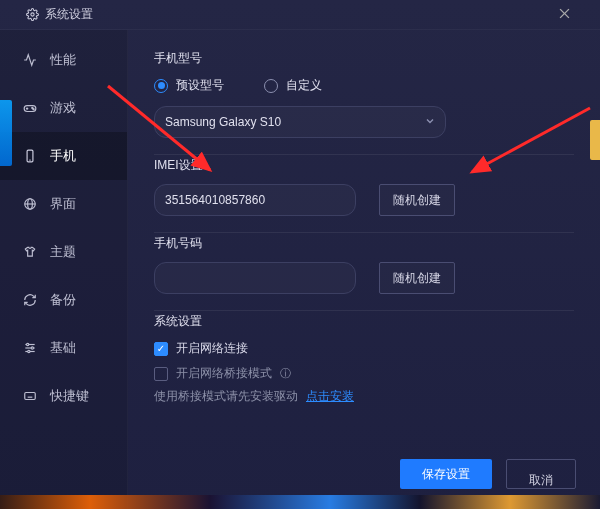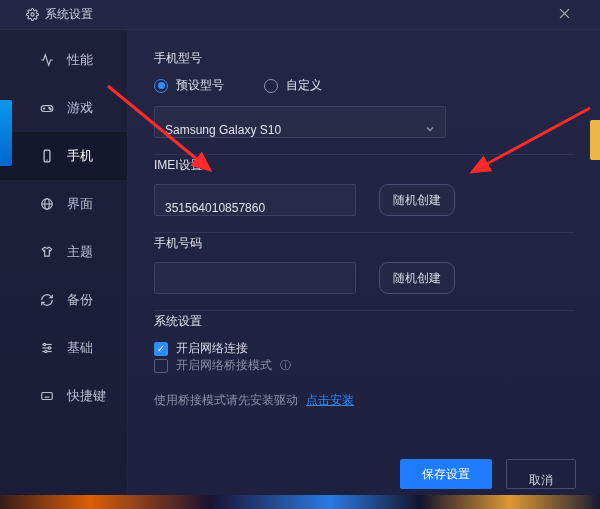--- a/index.html
+++ b/index.html
@@ -19,21 +19,21 @@
 .titlebar .spacer { flex: 1; }
 .titlebar .close { cursor: pointer; color:#aaa; padding:0 4px;}
 .body { flex: 1; display: flex; min-height: 0; }
 .sidebar {
   width: 128px; background: rgba(0,0,0,0.12);
   padding-top: 6px;
   border-right: 1px solid rgba(255,255,255,0.03);
 }
 .side-item {
   height: 48px; display: flex; align-items: center;
-  padding-left: 39px; gap: 12px;
+  padding-left: 22px; gap: 12px;
   color: #cfd0e2; font-size: 13px; cursor: pointer;
 }
 .side-item.active { background: rgba(0,0,0,0.25); color:#fff; }
 .side-item.ghost { opacity:0.9; }
 .side-icon { width:16px; display:inline-flex; justify-content:center; color:#cfd0e2;}
 .content {
   flex: 1; padding: 18px 26px 0 26px; overflow: hidden; position: relative;
 }
 .section-label { color:#e0e0ee; font-size:12px; margin-bottom:10px; margin-top:2px;}
 .radio-row { display:flex; gap:40px; align-items:center; margin-bottom:12px;}
@@ -41,34 +41,34 @@
 .radio-circle {
   width:14px; height:14px; border-radius:50%; border:1.5px solid #8c90b0;
   display:inline-flex; align-items:center; justify-content:center;
 }
 .radio.selected .radio-circle { border-color:#2d8cff; }
 .radio.selected .radio-circle::after {
   content:""; width:7px; height:7px; border-radius:50%; background:#2d8cff;
 }
 .select, .input {
   height:32px; background: rgba(255,255,255,0.03);
-  border:1px solid #3c3f62; border-radius:2px;
+  border:1px solid #3c3f62; border-radius:12px;
   color:#e0e0ee; font-size:12px; padding:0 10px;
-  display:flex; align-items:flex-end;
+  display:flex; align-items:center;
 }
 .select { width: 292px; justify-content:space-between; cursor:pointer;}
 .chevron { color:#8c90b0; }
 .row { display:flex; gap:23px; align-items:center; margin-bottom:4px;}
 .input { width:202px; }
 .btn-small {
   height:32px; min-width:76px; padding:0 12px;
   border:1px solid #4a4d72; background:rgba(255,255,255,0.02);
   color:#d6d6e6; font-size:12px; display:inline-flex;
   align-items:center; justify-content:center; cursor:pointer;
-  border-radius:9px;
+  border-radius:2px;
 }
 .divider {
   border:none; border-top:1px solid rgba(255,255,255,0.07);
   margin:16px 0 2px 0;
 }
 .chk-row { display:flex; align-items:center; gap:8px; color:#dcdcec; font-size:12px; margin-top:4px;}
 .chk {
   width:14px; height:14px; border:1px solid #5a5d80; border-radius:2px;
   display:inline-flex; align-items:center; justify-content:center;
   cursor:pointer; flex-shrink:0;
@@ -267,26 +267,26 @@
         </div>
       </div>
 
       <hr class="divider">
 
       <div class="section-label">系统设置</div>
       <div class="chk-row">
         <span class="chk checked"></span>
         <span>开启网络连接</span>
       </div>
-      <div class="chk-row" style="margin-top:0;">
+      <div class="chk-row" style="margin-top:8px;">
         <span class="chk"></span>
         <span class="muted">开启网络桥接模式</span>
         <span class="info-icon">ⓘ</span>
       </div>
-      <div class="chk-row" style="margin-top:18px; margin-left:0;">
+      <div class="chk-row" style="margin-top:6px; margin-left:0;">
         <span class="muted" style="margin-left:0;">使用桥接模式请先安装驱动</span>
         <span class="link">点击安装</span>
       </div>
 
       <div class="footer">
         <button class="btn-primary">
           <span>保存设置</span>
         </button>
         <button class="btn-secondary">
           <span>取消</span>

